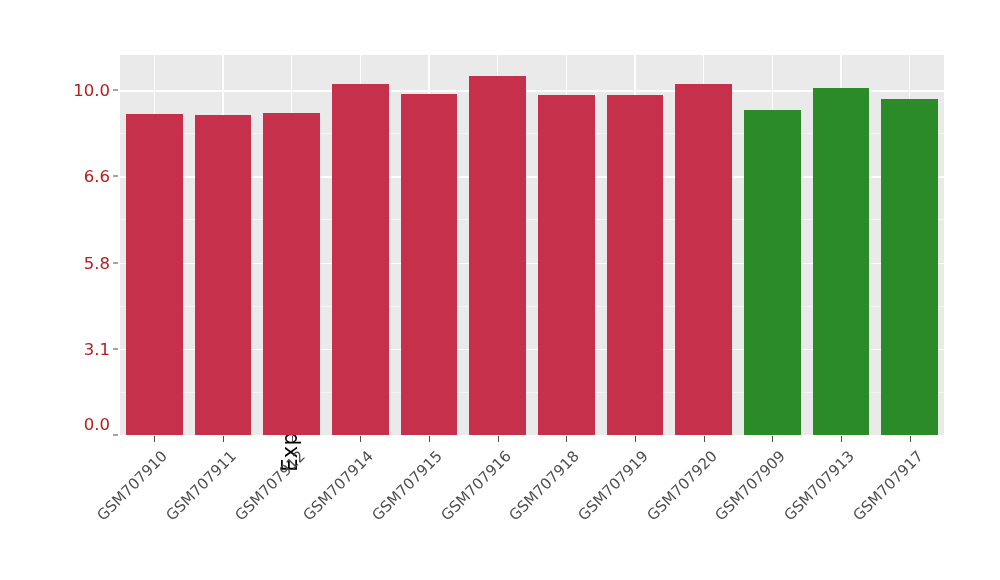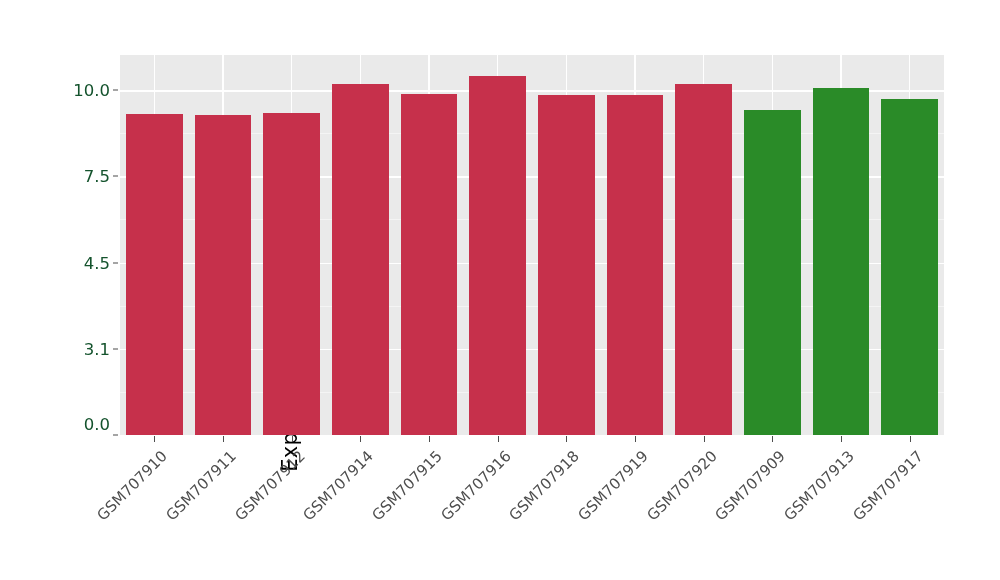--- a/index.html
+++ b/index.html
@@ -43,21 +43,21 @@
     transform: translateX(-92px);
     white-space: nowrap;
   }
 
   
   .y-tick-label {
     position: absolute;
     right: 0;
     transform: translateY(-50%);
     font-size: 16.5px;
-    color: #14532d;
+    color: #b91c1c;
     text-align: right;
     white-space: nowrap;
   }
   .y-ticks-col {
     position: absolute;
     left: 62px;
     top: 0;
     width: 48px;
     height: 580px;
   }
@@ -133,23 +133,23 @@
 
   <div class="y-axis-title">
     <span>Expression Level</span>
   </div>
 
   <div class="y-ticks-col" id="y-ticks-col">
       <div class="y-tick-label" style="top: 424px;">0.0</div>
       <div class="y-tick-mark" style="top: 435px; left: 51px;"></div>
       <div class="y-tick-label" style="top: 348.793px;">3.1</div>
       <div class="y-tick-mark" style="top: 348.793px; left: 51px;"></div>
-      <div class="y-tick-label" style="top: 262.586px;">4.5</div>
+      <div class="y-tick-label" style="top: 262.586px;">5.8</div>
       <div class="y-tick-mark" style="top: 262.586px; left: 51px;"></div>
-      <div class="y-tick-label" style="top: 176.379px;">7.5</div>
+      <div class="y-tick-label" style="top: 176.379px;">6.6</div>
       <div class="y-tick-mark" style="top: 176.379px; left: 51px;"></div>
       <div class="y-tick-label" style="top: 90.1724px;">10.0</div>
       <div class="y-tick-mark" style="top: 90.1724px; left: 51px;"></div>
     </div>
 
   <div id="panel">
       <div class="gridline-minor-y" style="top: 336.897px;"></div>
       <div class="gridline-minor-y" style="top: 250.69px;"></div>
       <div class="gridline-minor-y" style="top: 164.483px;"></div>
       <div class="gridline-minor-y" style="top: 78.2759px;"></div>

